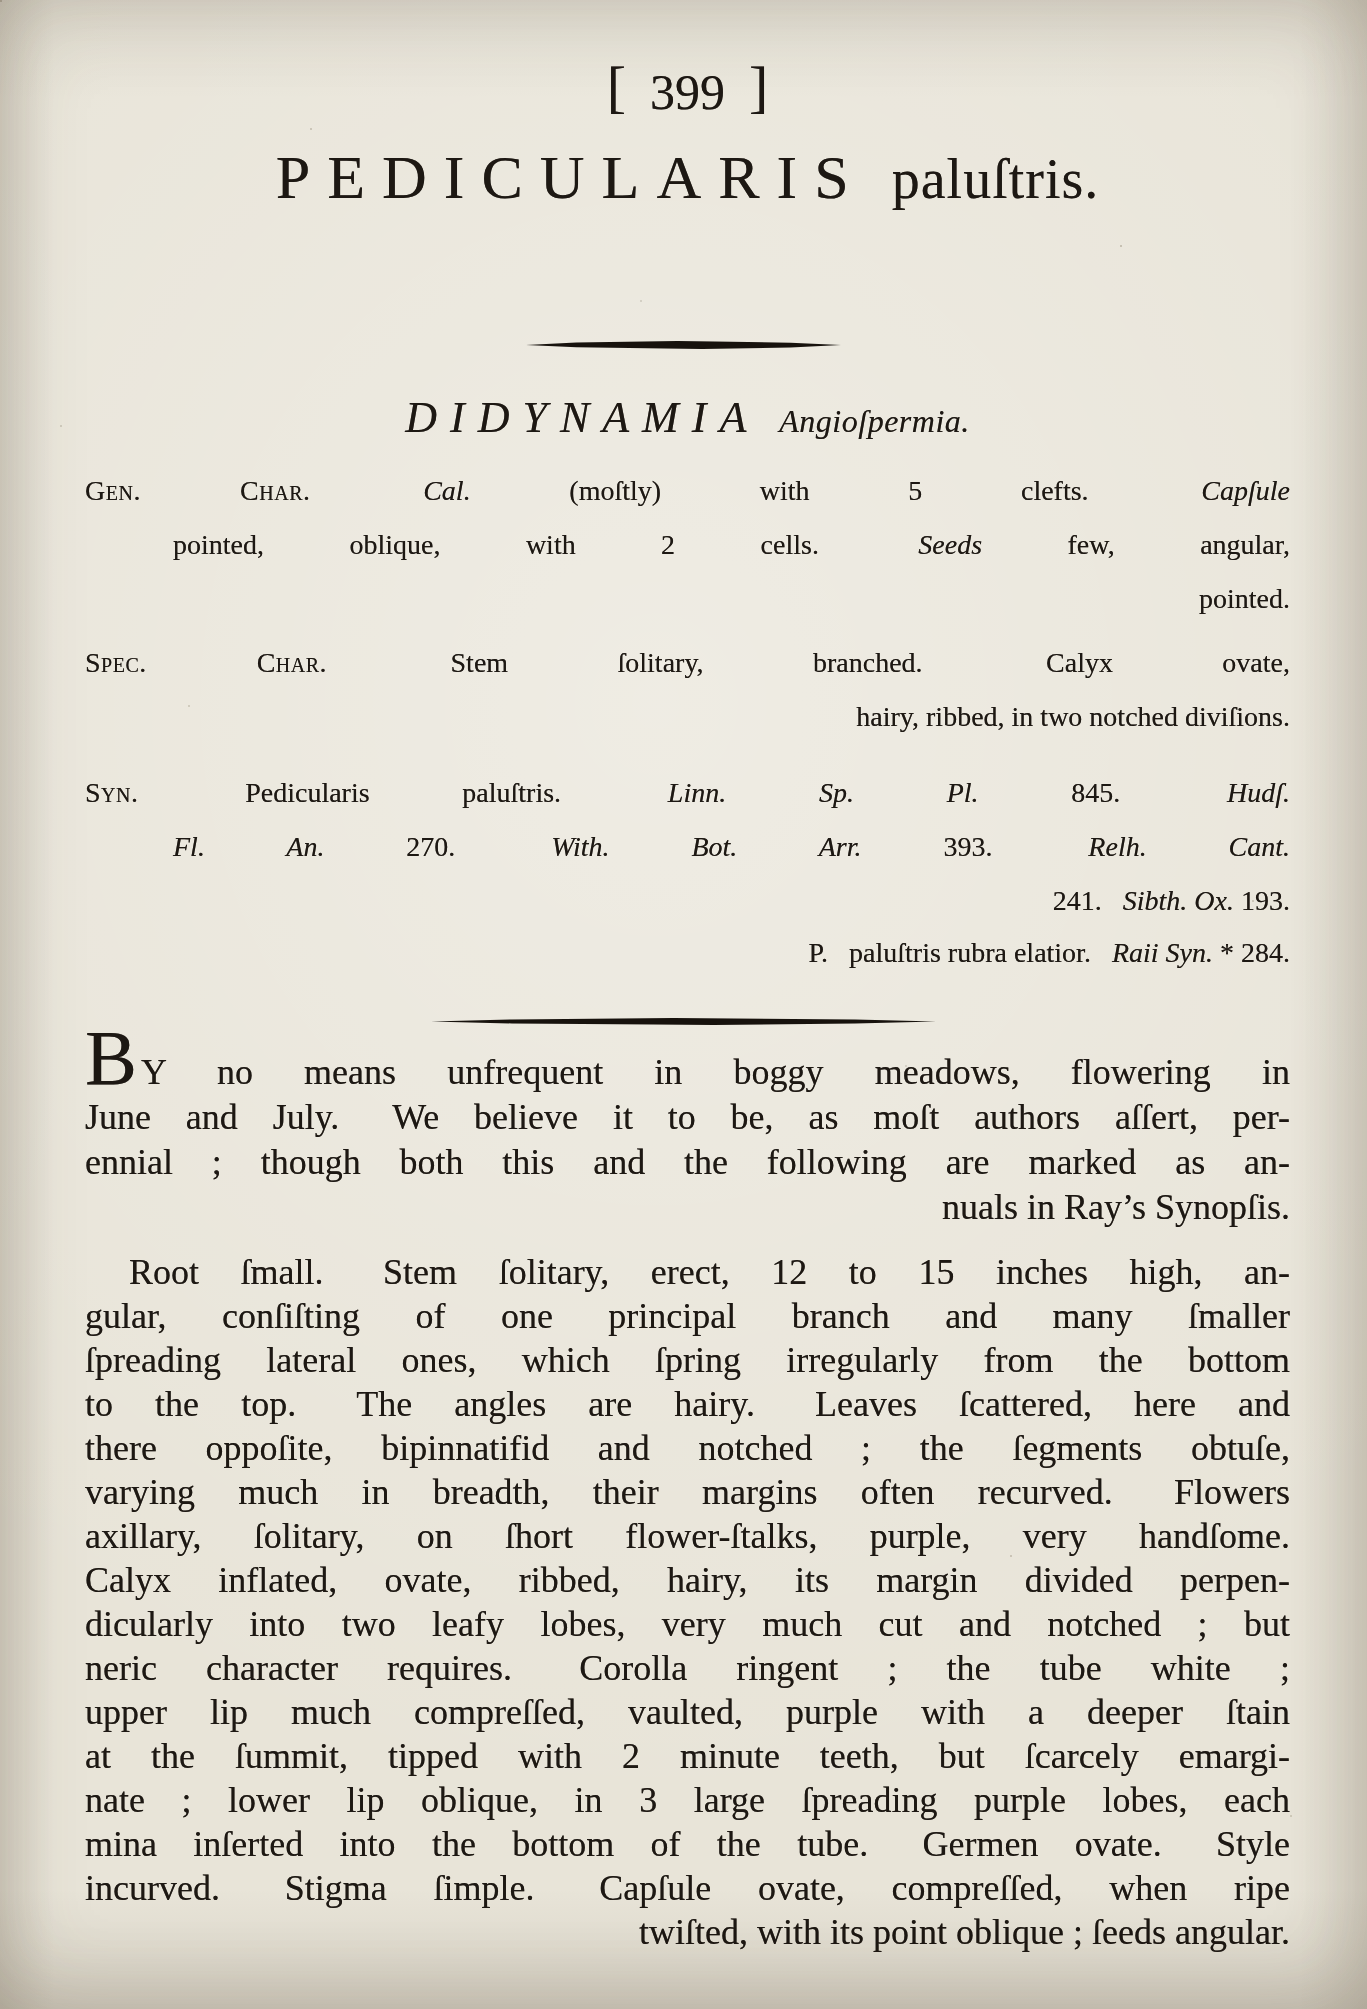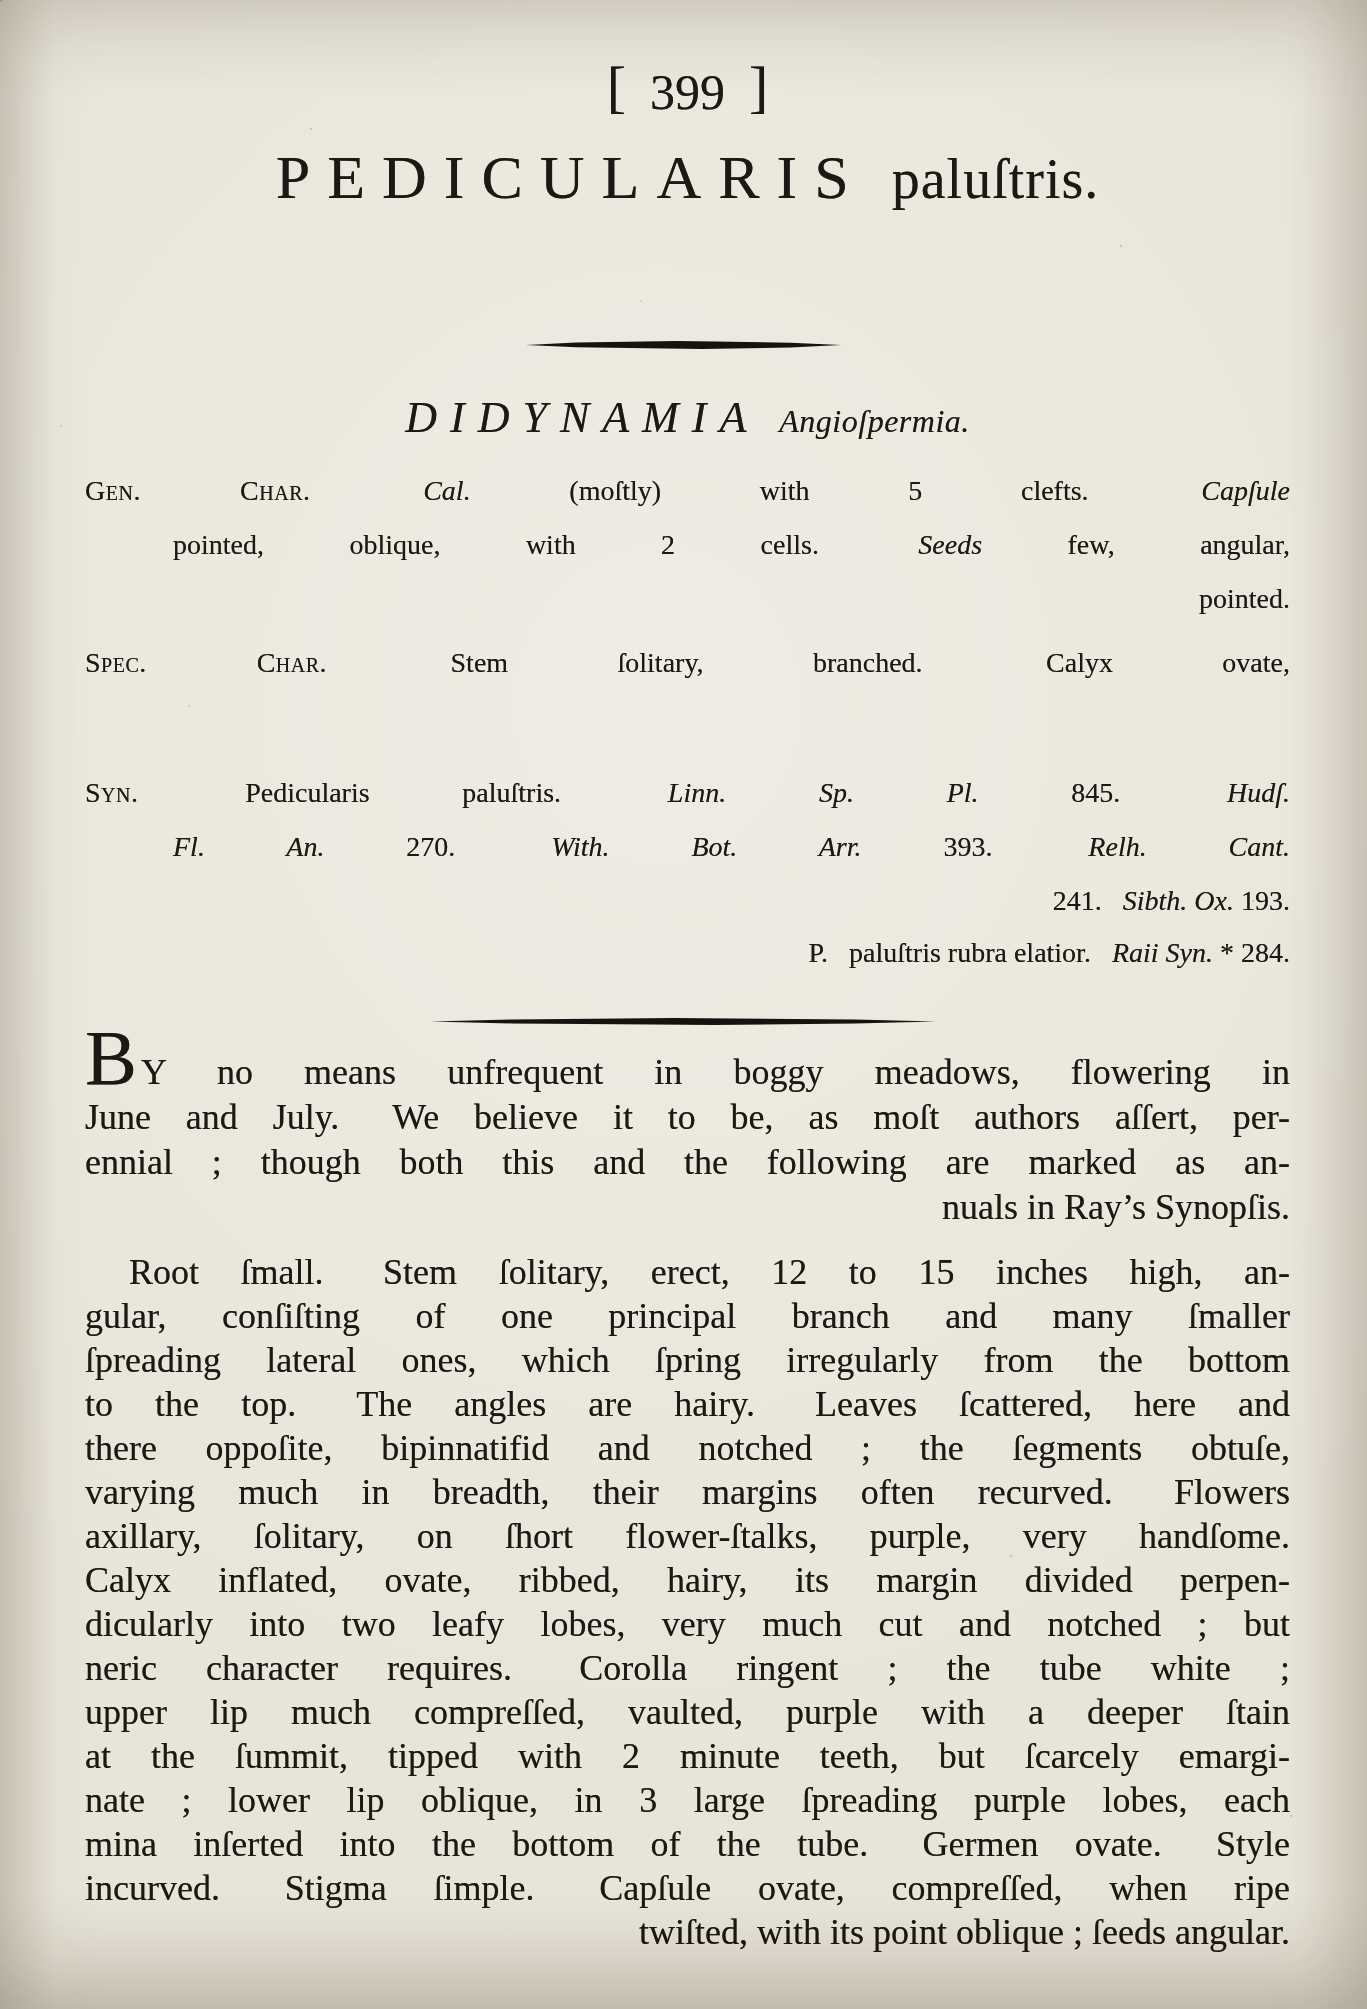--- a/index.html
+++ b/index.html
@@ -100,20 +100,21 @@
   </div>
 
   <div class="abs col sect hang gchar">
       <div class="tline j"><span class="sc">Gen. Char.</span><span>  </span><span class="i">Cal.</span><span> (moſtly) with 5 clefts.  </span><span class="i">Capſule</span></div>
       <div class="tline j"><span>pointed, oblique, with 2 cells.  </span><span class="i">Seeds</span><span> few, angular,</span></div>
       <div class="tline"><span>pointed.</span></div>
     </div>
 
   <div class="abs col sect hang schar">
       <div class="tline j"><span class="sc">Spec. Char.</span><span>  Stem ſolitary, branched.  Calyx ovate,</span></div>
+      <div class="tline"><span>hairy, ribbed, in two notched diviſions.</span></div>
     </div>
 
   <div class="abs col sect hang syn">
       <div class="tline j"><span class="sc">Syn.</span><span>  Pedicularis paluſtris.  </span><span class="i">Linn. Sp. Pl.</span><span> 845.  </span><span class="i">Hudſ.</span></div>
       <div class="tline j"><span class="i">Fl. An.</span><span> 270.  </span><span class="i">With. Bot. Arr.</span><span> 393.  </span><span class="i">Relh. Cant.</span></div>
       <div class="tline"><span>241.  </span><span class="i">Sibth. Ox.</span><span> 193.</span></div>
     </div>
 
   <div class="abs col sect pline">
       <div class="tline"><span>P.  paluſtris rubra elatior.  </span><span class="i">Raii Syn.</span><span> * 284.</span></div>

